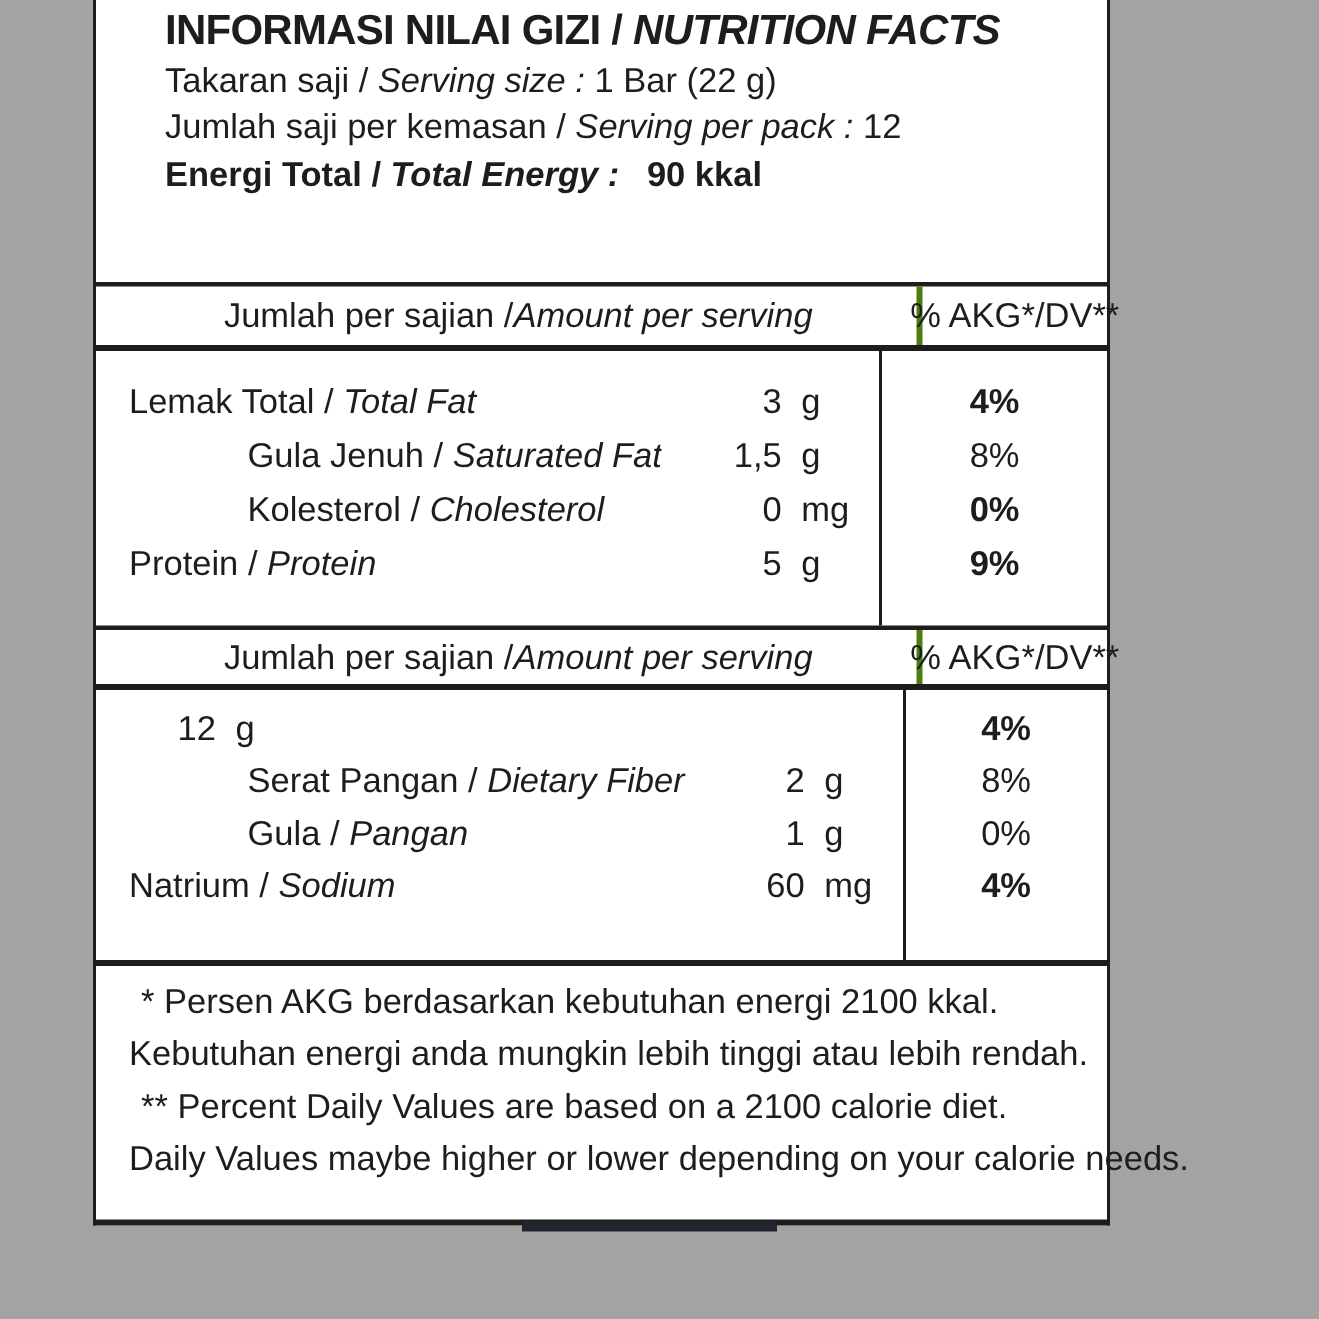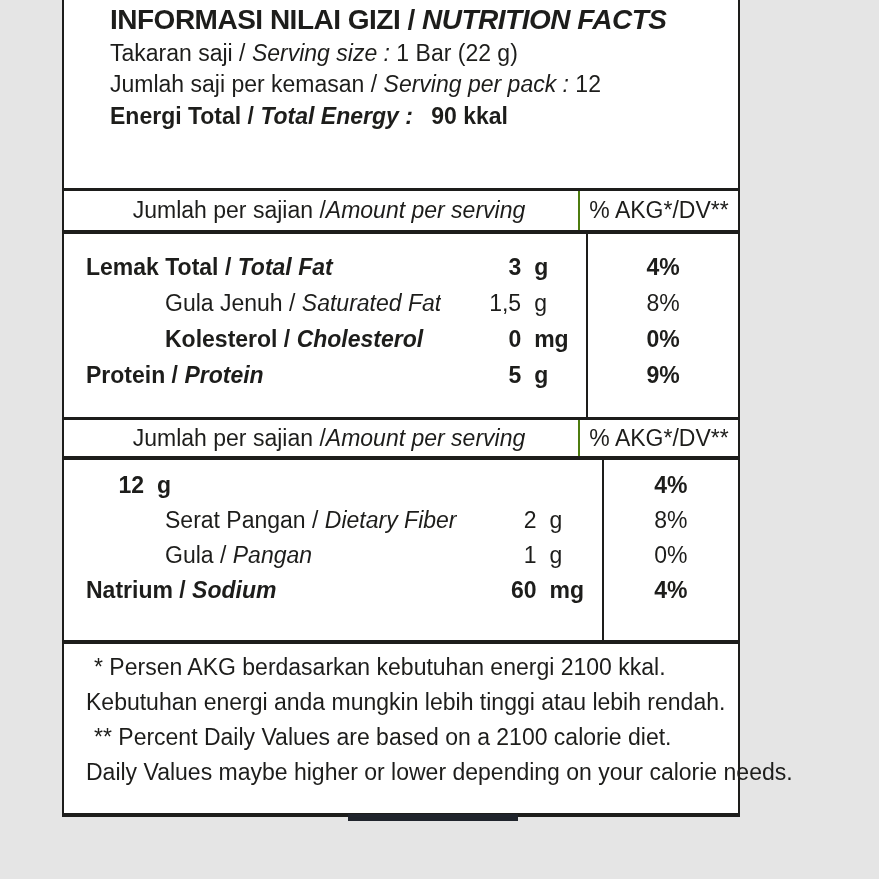--- a/index.html
+++ b/index.html
@@ -3,21 +3,21 @@
 <meta charset="utf-8">
 <style>
   html, body {
     margin: 0; padding: 0;
     width: 879px; height: 879px;
     background: #ffffff;
     font-family: "Liberation Sans", "DejaVu Sans", sans-serif;
     color: #1d1d1b;
     overflow: hidden;
   }
-  .page { position: relative; width: 879px; height: 879px; background: #e5e5e5; }
+  .page { position: relative; width: 879px; height: 879px; background: #a3a3a3; }
 
   .label-box {
     position: absolute;
     left: 62px; top: 0;
     width: 678px; height: 817px;
     box-sizing: border-box;
     border-left: 2px solid #1d1d1b;
     border-right: 2px solid #1d1d1b;
     border-bottom: 4px solid #1d1d1b;
     background: #fff;
@@ -48,43 +48,43 @@
     border-bottom: 4px solid #1d1d1b;
     align-items: stretch;
   }
   .sec-header.h1 { height: 46px; }
   .sec-header.h2 { height: 43px; }
   .sh-left {
     flex: 1; display: flex; align-items: center; justify-content: center;
     font-size: 23px; white-space: nowrap; padding-left: 16px;
   }
   .sh-right {
-    width: 160px; box-sizing: border-box;
-    border-left: 2px solid #4d7c0f;
+    width: 127px; box-sizing: border-box;
+    border-left: 4px solid #4d7c0f;
     display: flex; align-items: center; justify-content: center;
     font-size: 23px; white-space: nowrap;
   }
 
   
   .sec-body { display: flex; box-sizing: border-box; align-items: stretch; }
   .sec-body.b1 { height: 183px; }
   .sec-body.b2 { height: 180px; }
   .rows-col { flex: 1; box-sizing: border-box; }
   .dv-col {
     width: 158px; box-sizing: border-box;
     border-left: 2px solid #1d1d1b;
     text-align: center;
   }
   .b1 .rows-col, .b1 .dv-col { padding-top: 15px; }
   .b2 .rows-col, .b2 .dv-col { padding-top: 8px; }
 
   .row { display: flex; align-items: center; font-size: 23px; white-space: nowrap; }
   .b1 .row { height: 36px; }
   .b2 .row { height: 35px; }
-  .row.bold { font-weight: 700; }
+  .row.bold { font-weight: 400; }
   .cell-label { flex: 1; padding-left: 22px; overflow: hidden; }
   .row.indent .cell-label { padding-left: 101px; }
   .cell-num { width: 80px; text-align: right; }
   .cell-unit { width: 65px; text-align: left; padding-left: 13px; box-sizing: border-box; }
 
   .dv { font-size: 23px; }
   .b1 ~ * .dv {}
   .dv-col .dv { display: flex; align-items: center; justify-content: center; }
   .b1 .dv { height: 36px; }
   .b2 .dv { height: 35px; }

